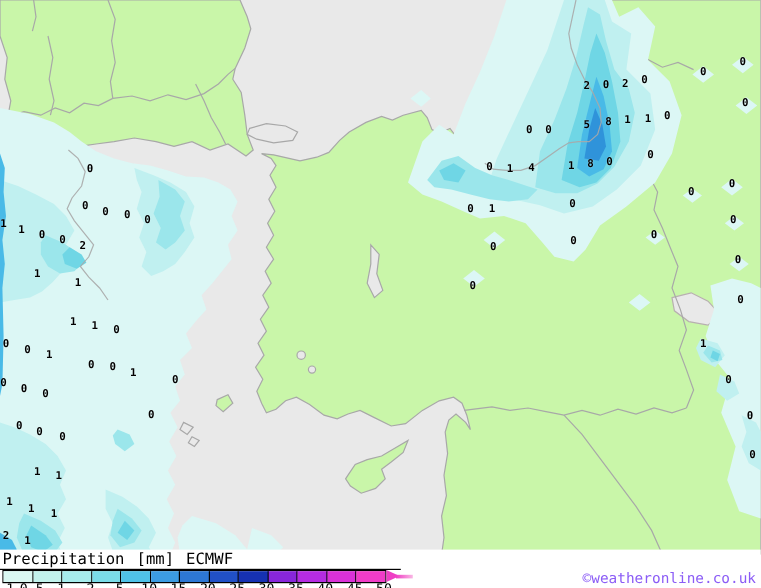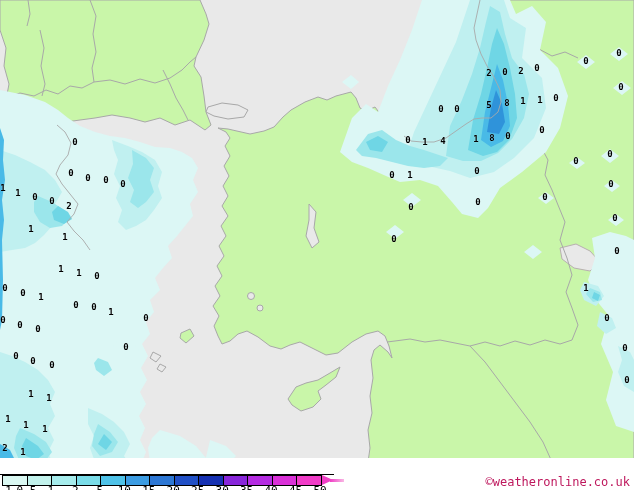--- a/index.html
+++ b/index.html
@@ -27,21 +27,21 @@
   #scale-labels span{position:absolute;transform:translateX(-50%);
     font:11px "DejaVu Sans Mono", monospace;color:#000;line-height:1;}
   #legend-arrow{position:absolute;left:322px;top:17px;width:0;height:0;
     border-top:5px solid transparent;border-bottom:5px solid transparent;
     border-left:11px solid #ef3fc5;}
   #legend-arrow-tail{position:absolute;left:330px;top:21px;width:14px;height:3px;
     background:linear-gradient(90deg,#ef3fc5,#f9b8e4);}
   #timestamp{position:absolute;right:4px;top:2px;white-space:nowrap;
     font:13px "DejaVu Sans Mono", monospace;color:#000;}
   #copyright{position:absolute;right:4px;top:17px;white-space:nowrap;
-    font:12px "DejaVu Sans Mono", monospace;color:#be185d;}
+    font:12px "DejaVu Sans Mono", monospace;color:#8b5cf6;}
 </style>
 </head>
 <body>
 
 <div id="frame">
 
   <div id="map-area">
     <svg width="634" height="462" viewBox="0 0 634 462">
 
       <rect x="0" y="0" width="634" height="462" fill="#e9e9e9"></rect>
@@ -244,20 +244,23 @@
         <span class="vlabel" style="left: 615px; top: 218px;">0</span>
         <span class="vlabel" style="left: 617px; top: 251px;">0</span>
         <span class="vlabel" style="left: 586px; top: 288px;">1</span>
         <span class="vlabel" style="left: 607px; top: 318px;">0</span>
         <span class="vlabel" style="left: 625px; top: 348px;">0</span>
         <span class="vlabel" style="left: 627px; top: 380px;">0</span>
       </div>
   </div>
 
   <div id="legend-bar">
+    <div id="legend-title-row">
+      <span>Precipitation</span><span class="sp"></span><span>[mm]</span><span class="sp"></span><span>ECMWF</span>
+    </div>
     <div id="legend-underline"></div>
     <div id="colorbar">
         <div class="cell" style="background: rgb(218, 248, 242);"></div>
         <div class="cell" style="background: rgb(194, 242, 236);"></div>
         <div class="cell" style="background: rgb(166, 236, 236);"></div>
         <div class="cell" style="background: rgb(122, 220, 232);"></div>
         <div class="cell" style="background: rgb(79, 194, 232);"></div>
         <div class="cell" style="background: rgb(60, 156, 226);"></div>
         <div class="cell" style="background: rgb(45, 119, 212);"></div>
         <div class="cell" style="background: rgb(33, 80, 198);"></div>

